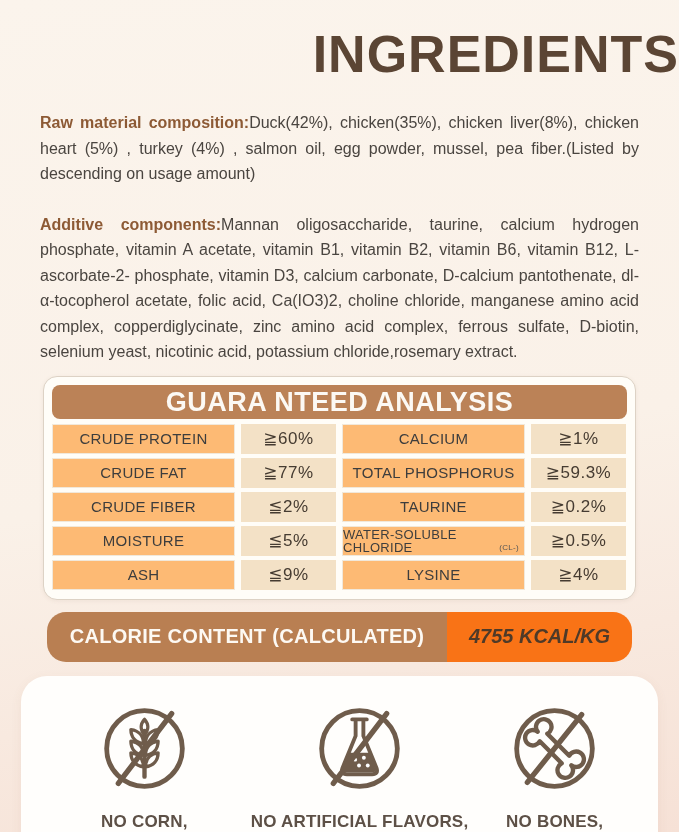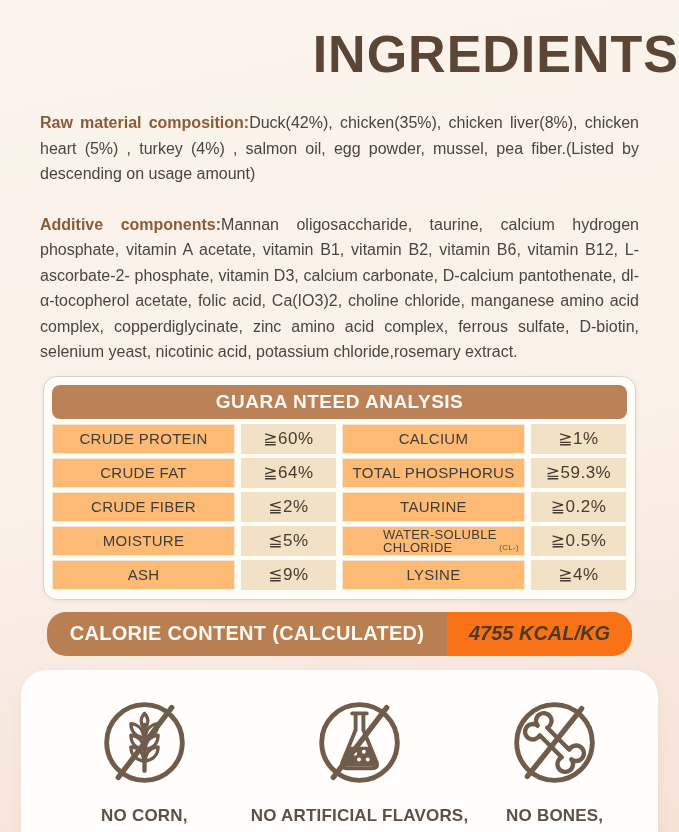--- a/index.html
+++ b/index.html
@@ -38,49 +38,49 @@
     border:1px solid #ddd2c5;
     border-radius:14px;
     padding:8px 8px 9px;
     box-shadow:0 1px 4px rgba(120,90,60,.08);
   }
   .analysis-header{
     background:#bb8257;
     border-radius:8px;
     color:#fcf9f4;
     font-weight:bold;
-    font-size:19px;
+    font-size:27px;
     letter-spacing:.5px;
     text-align:center;
     height:34px;
     line-height:34px;
   }
   .analysis-grid{
     margin-top:5px;
     display:grid;
     grid-template-columns:183px 95px 183px 95px;
     column-gap:6px;
     row-gap:4px;
     grid-auto-rows:30px;
   }
   .cell{
     display:flex;align-items:center;justify-content:center;
     font-size:15px;color:#3d3d3d;letter-spacing:.3px;
   }
   .cell.label{background:#fdba74;border:1px solid #f1e8da;}
   .cell.value{background:#f3e1c6;font-size:17px;color:#453b31;letter-spacing:.5px;}
-  .cell.label.small{flex-direction:column;font-size:13px;line-height:13px;position:relative;padding-left:40px;}
+  .cell.label.small{flex-direction:column;font-size:13px;line-height:13px;position:relative;}
   .cell .sub{
     font-size:8px;color:#555;align-self:flex-end;
     position:absolute;right:5px;bottom:1px;
   }
 
   
   .calorie-bar{
-    width:585px;height:44px;
+    width:585px;height:50px;
     margin:12px auto 0;
     border-radius:19px;
     overflow:hidden;
     display:flex;
   }
   .calorie-label{
     width:400px;background:#b97f52;color:#fdf9f3;
     font-weight:bold;font-size:20px;letter-spacing:.3px;
     display:flex;align-items:center;justify-content:center;
   }
@@ -134,21 +134,21 @@
   <section class="analysis-card">
     <div class="analysis-header">GUARA NTEED ANALYSIS</div>
     <div class="analysis-grid">
 
       <div class="cell label">CRUDE PROTEIN</div>
       <div class="cell value">≧60%</div>
       <div class="cell label">CALCIUM</div>
       <div class="cell value">≧1%</div>
 
       <div class="cell label">CRUDE FAT</div>
-      <div class="cell value">≧64%</div>
+      <div class="cell value">≧77%</div>
       <div class="cell label">TOTAL PHOSPHORUS</div>
       <div class="cell value">≧59.3%</div>
 
       <div class="cell label">CRUDE FIBER</div>
       <div class="cell value">≦2%</div>
       <div class="cell label">TAURINE</div>
       <div class="cell value">≧0.2%</div>
 
       <div class="cell label">MOISTURE</div>
       <div class="cell value">≦5%</div>

